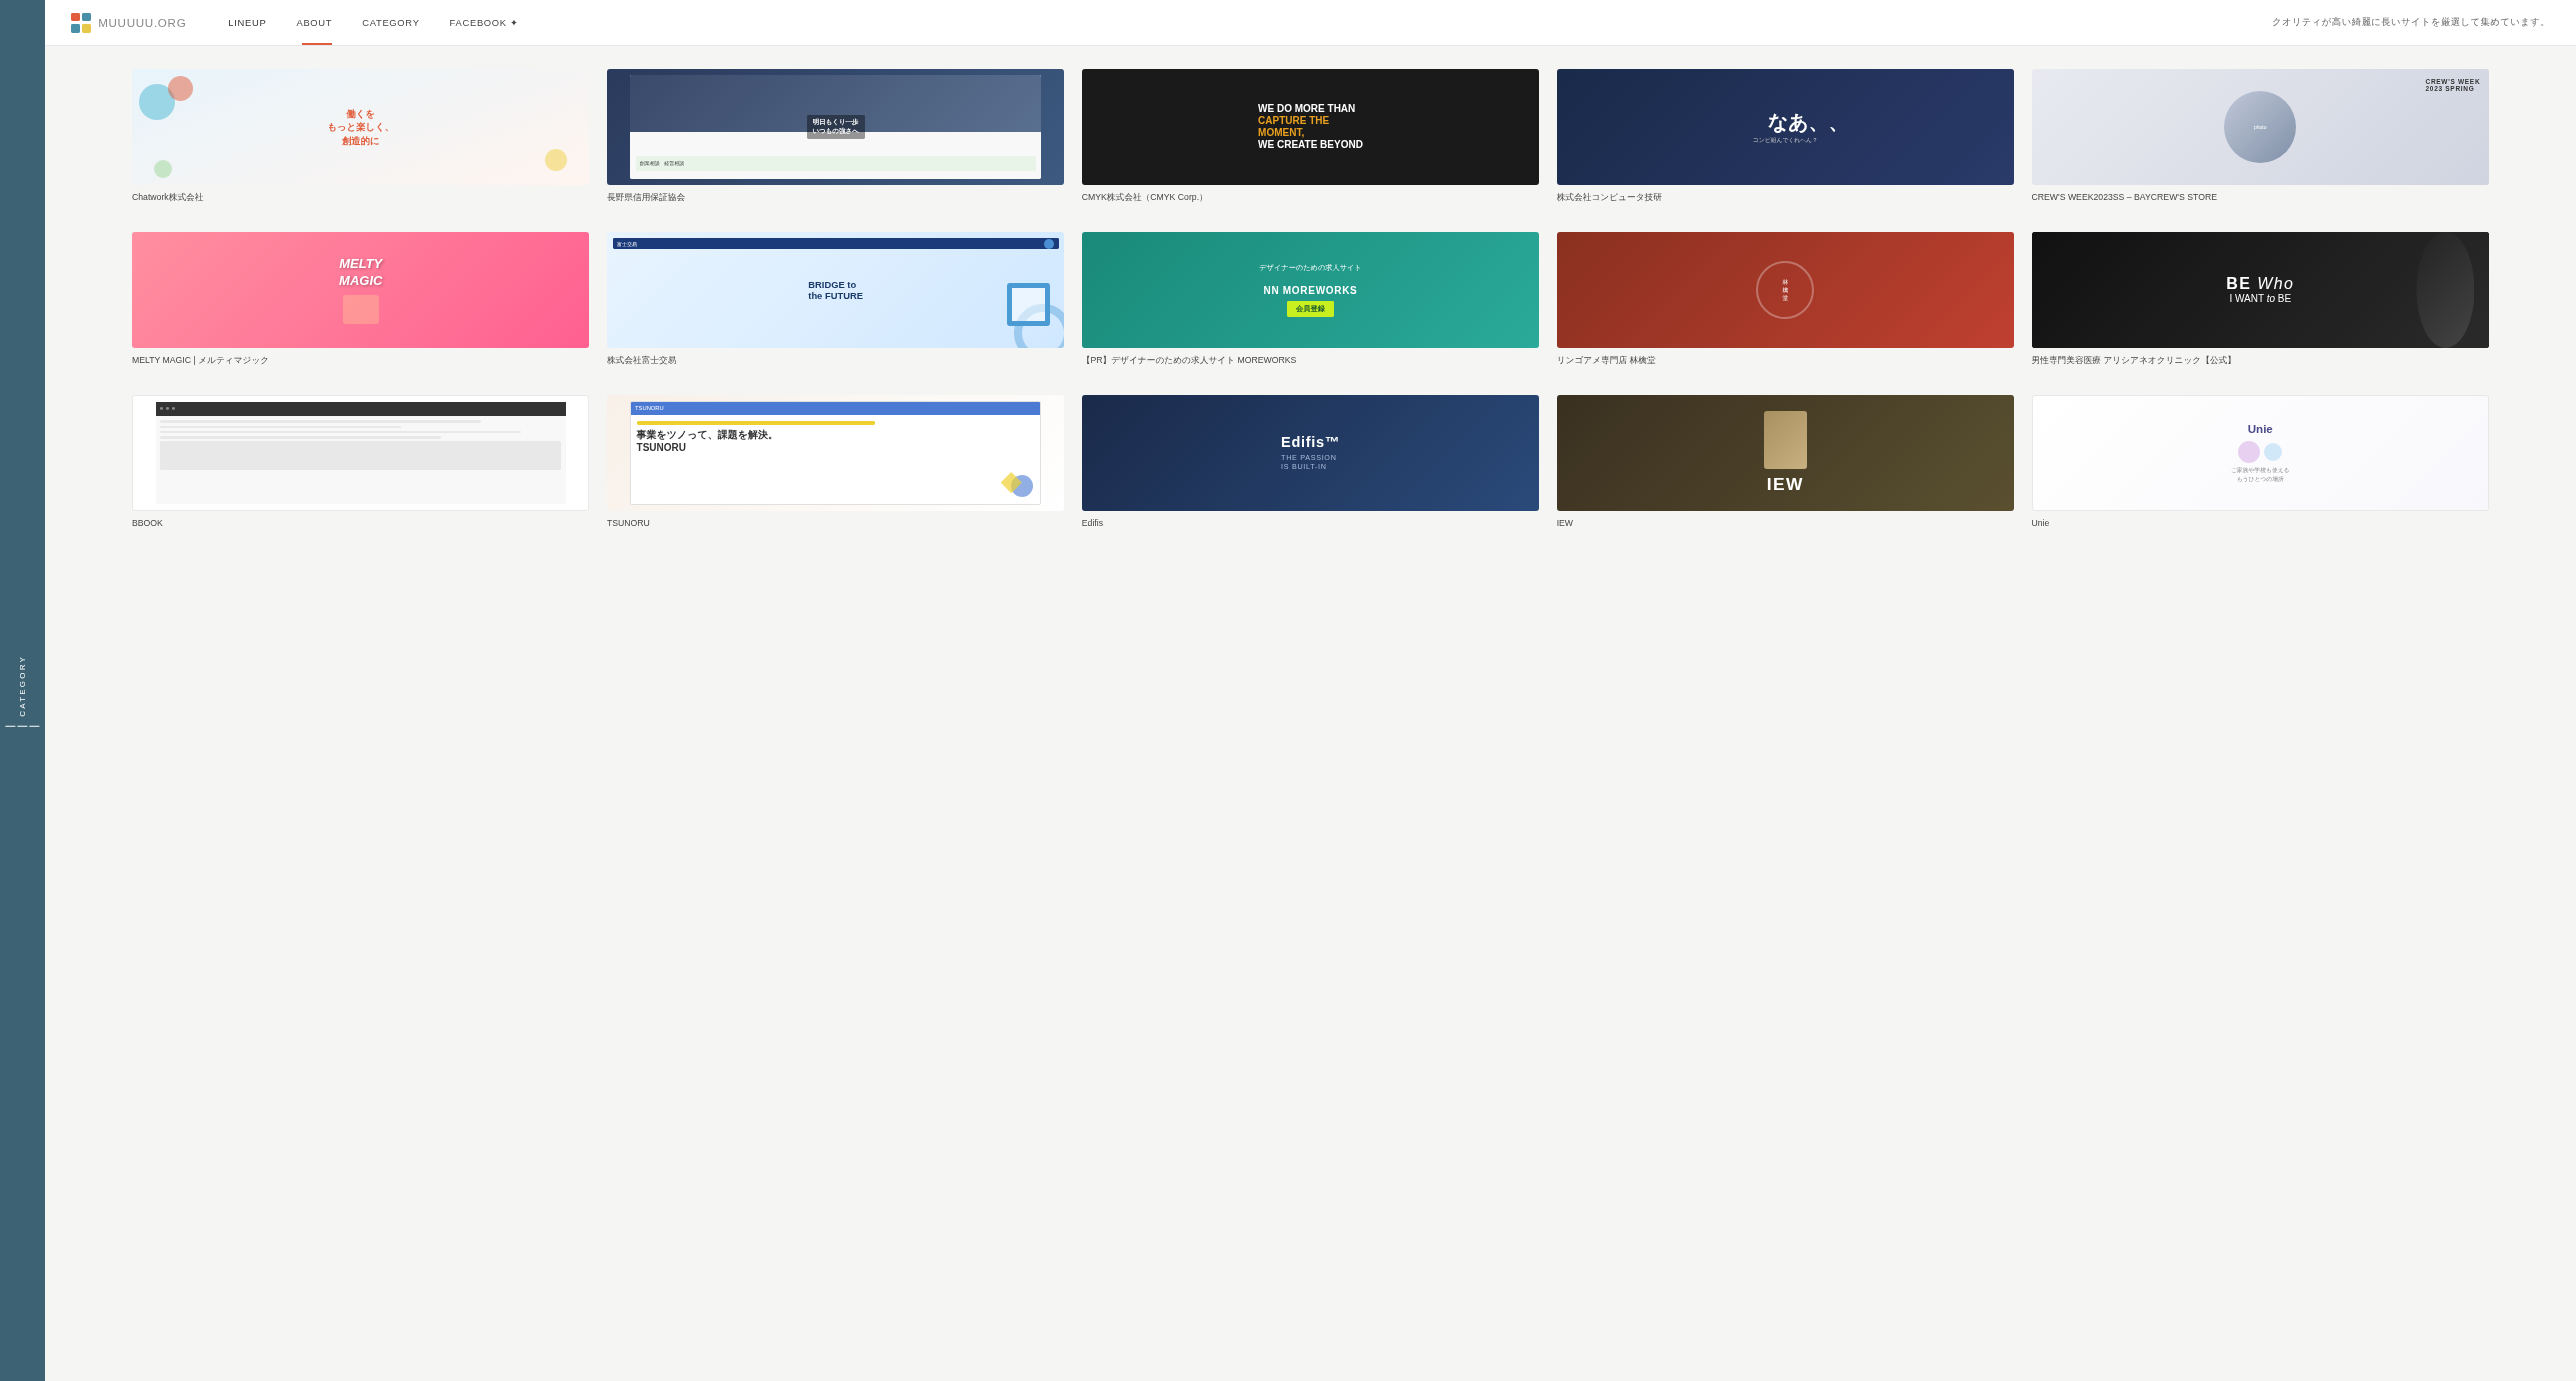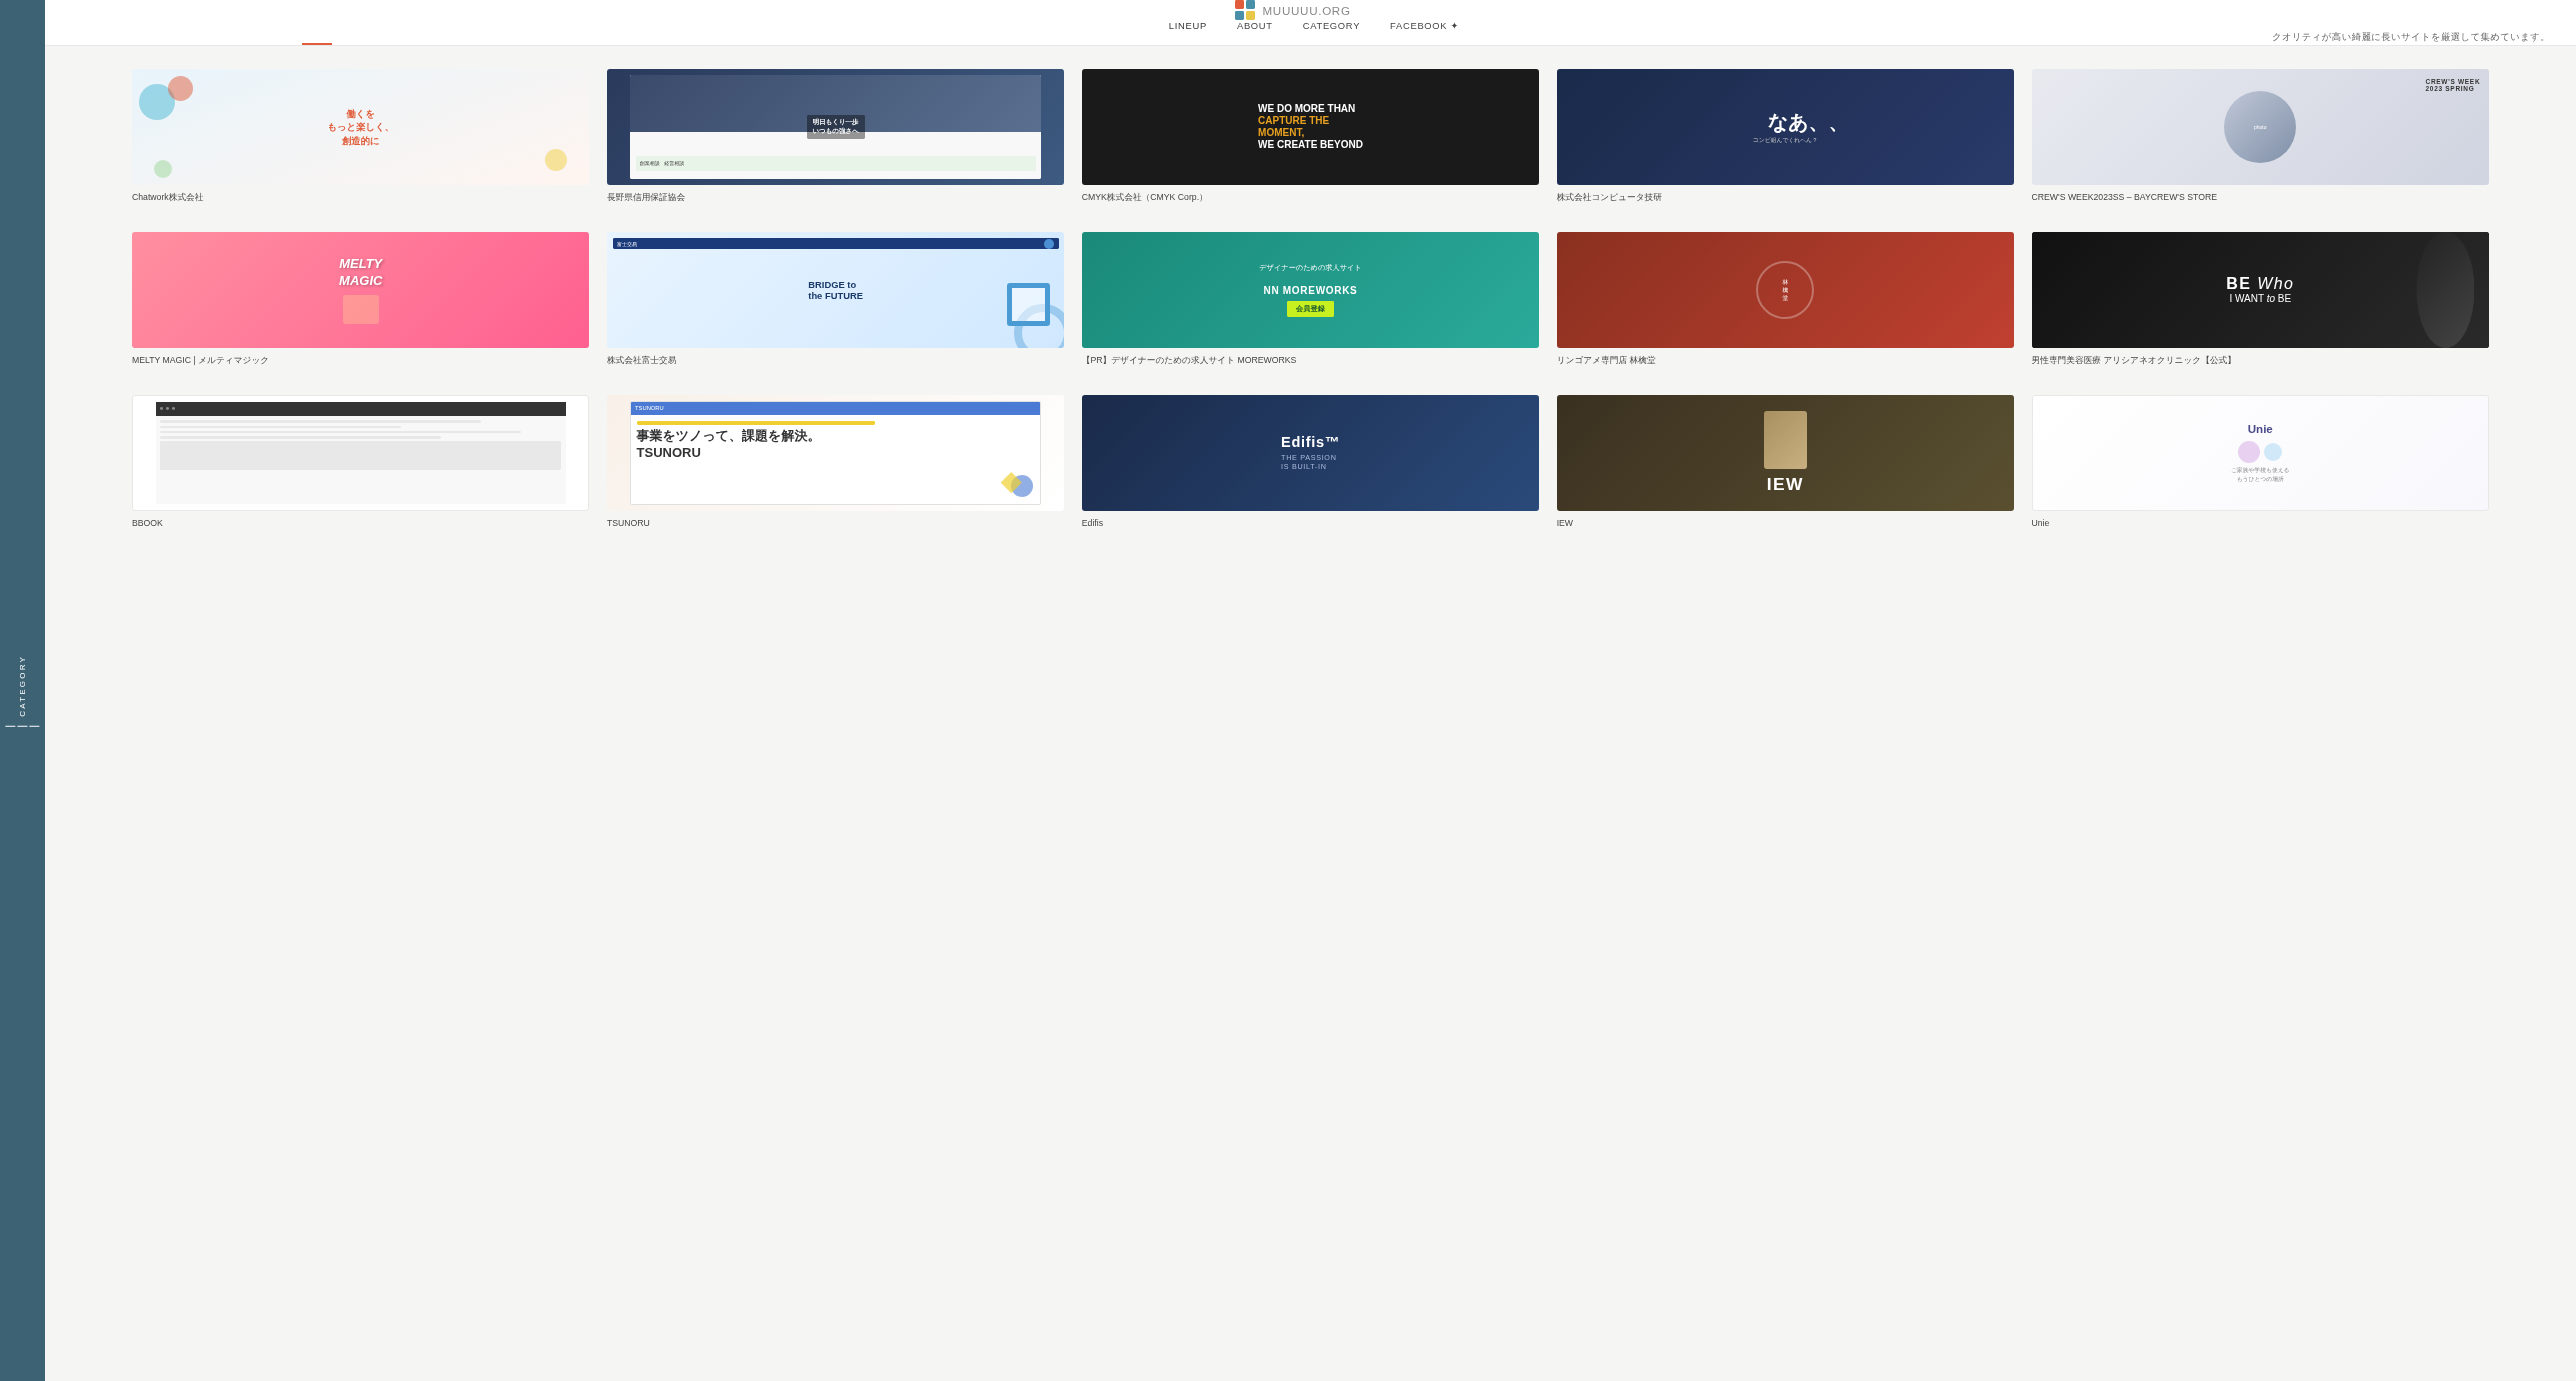--- a/index.html
+++ b/index.html
@@ -55,21 +55,20 @@
 
     
     .header {
       background: #fff;
       height: 46px;
       display: flex;
       align-items: center;
       padding: 0 26px;
       border-bottom: 0.7px solid #e8e8e8;
       position: relative;
-      flex-direction: column;
     }
     .logo-wrap {
       display: flex;
       align-items: center;
       gap: 7.2px;
       margin-right: 35px;
     }
     .logo-icon {
       width: 20px;
       height: 20px;
@@ -652,21 +651,21 @@
       </div>
 
       <div class="card">
         <div class="card-thumb thumb-tsunoru">
           <div class="tsunoru-inner">
             <div class="tsunoru-header">
               <span class="tsunoru-text">TSUNORU</span>
             </div>
             <div style="padding:5.8px;">
               <div style="height:4.3px;background:#f0d030;border-radius:1.4px;margin-bottom:2.9px;width:60%;"></div>
-              <div style="font-size:13px;font-weight:900;color:#333;line-height:1.3;">事業をツノって、課題を解決。<br>TSUNORU</div>
+              <div style="font-size:10px;font-weight:900;color:#333;line-height:1.3;">事業をツノって、課題を解決。<br>TSUNORU</div>
 
               <div style="position:absolute;bottom:7.2px;right:7.2px;width:22px;height:22px;border-radius:50%;background:#4a7ad4;opacity:0.6;"></div>
               <div style="position:absolute;bottom:14.5px;right:22px;width:14.5px;height:14.5px;background:#f0d030;opacity:0.7;transform:rotate(45deg);"></div>
             </div>
           </div>
         </div>
         <div class="card-title">TSUNORU</div>
       </div>
 
       <div class="card">

